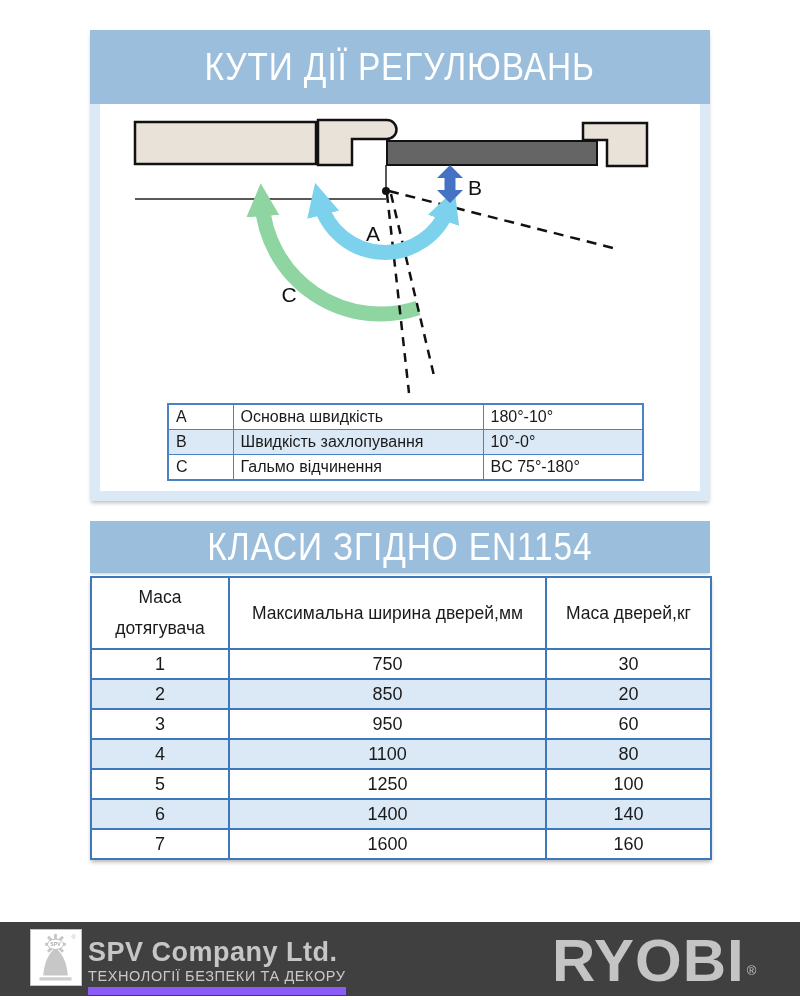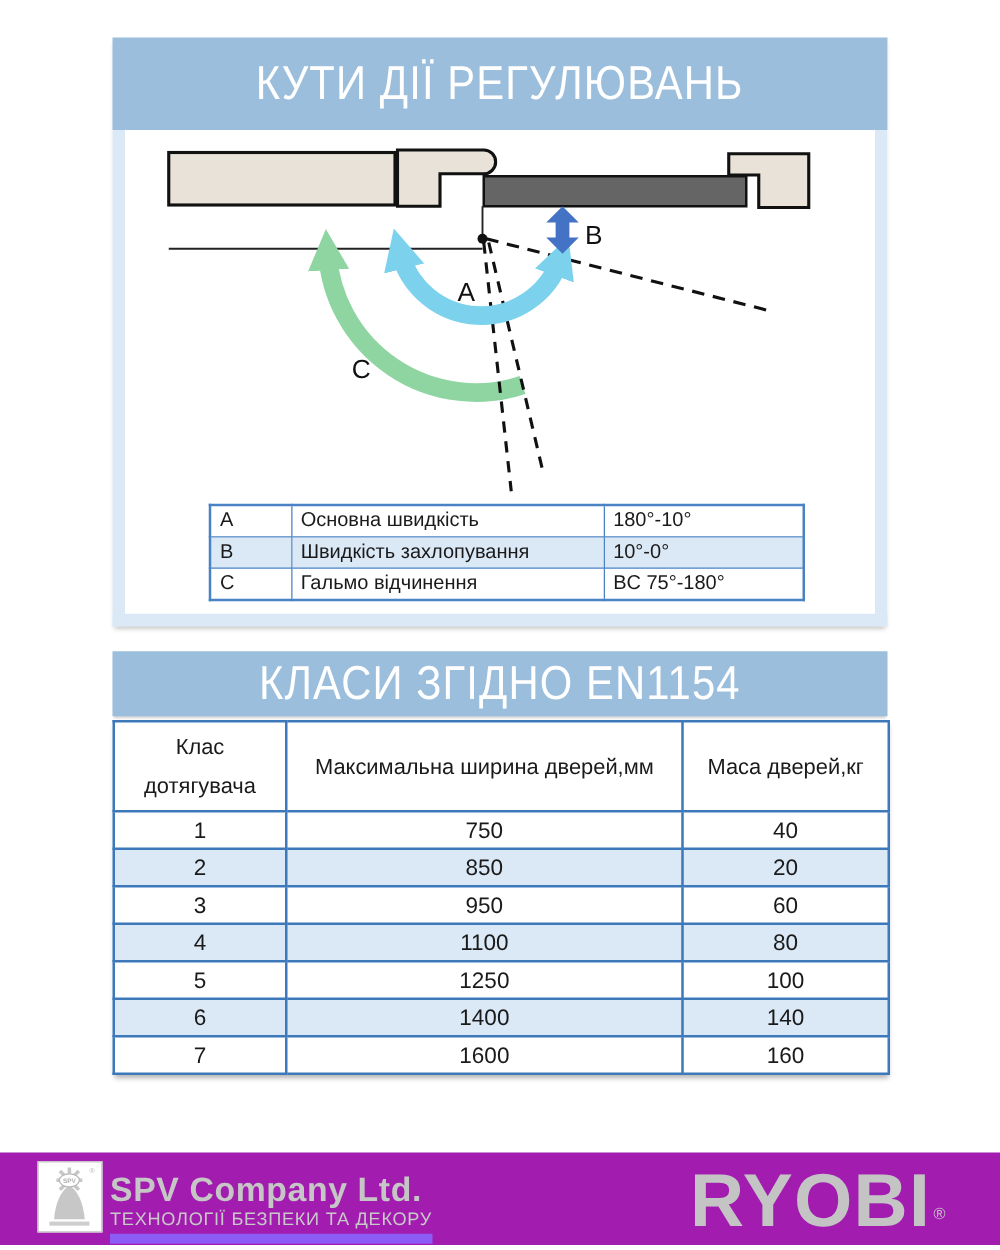--- a/index.html
+++ b/index.html
@@ -29,21 +29,21 @@
   .panel2{position:absolute;left:90px;top:521px;width:620px;}
   .band2{height:52px;box-shadow:0 2px 2px -1px rgba(0,0,0,.2);}
   .t2{width:620px;margin-top:3px;border-collapse:collapse;table-layout:fixed;
       background:#fff;box-shadow:0 3px 4px -1px rgba(0,0,0,.3);}
   .t2 th,.t2 td{border:2px solid #3d78ba;text-align:center;font-weight:400;}
   .t2 th{height:70px;font-size:17.5px;line-height:1.75;padding:0 4px;}
   .t2 td{height:26px;font-size:18px;}
   .t2 tbody tr:nth-child(even) td{background:#dbe8f5;}
 
   
-  .footer{position:absolute;left:0;top:922px;width:800px;height:74px;background:#a21caf;}
+  .footer{position:absolute;left:0;top:922px;width:800px;height:74px;background:#404040;}
   .spv-emblem{position:absolute;left:30px;top:7px;width:52px;height:57px;background:#fff;
               border:1.5px solid #c2c2c2;box-sizing:border-box;}
   .spv-text{position:absolute;left:88px;top:17px;}
   .spv-name{font-size:27px;line-height:27px;font-weight:700;color:#c6c6c6;letter-spacing:.5px;}
   .spv-tagline{margin-top:2px;font-size:14.5px;color:#c9c9c9;letter-spacing:.6px;
                border-bottom:8px solid #8b5cf6;padding-bottom:3px;display:inline-block;}
   .ryobi{position:absolute;left:552px;top:2px;font-size:60px;line-height:74px;
          font-weight:700;color:#c4c4c4;letter-spacing:1px;}
   .ryobi .reg{font-size:13px;font-weight:400;vertical-align:6px;margin-left:2px;}
 </style>
@@ -126,30 +126,30 @@
       <span>КЛАСИ ЗГІДНО EN1154</span>
     </div>
     <table class="t2">
       <colgroup>
           <col style="width:138px">
           <col style="width:317px">
           <col style="width:165px">
         </colgroup>
       <thead>
         <tr>
-          <th>Клас дотягувача</th>
+          <th>Маса дотягувача</th>
           <th>Максимальна ширина дверей,мм</th>
           <th>Маса дверей,кг</th>
         </tr>
       </thead>
       <tbody>
         <tr>
           <td>1</td>
           <td>750</td>
-          <td>40</td>
+          <td>30</td>
         </tr>
         <tr>
           <td>2</td>
           <td>850</td>
           <td>20</td>
         </tr>
         <tr>
           <td>3</td>
           <td>950</td>
           <td>60</td>

